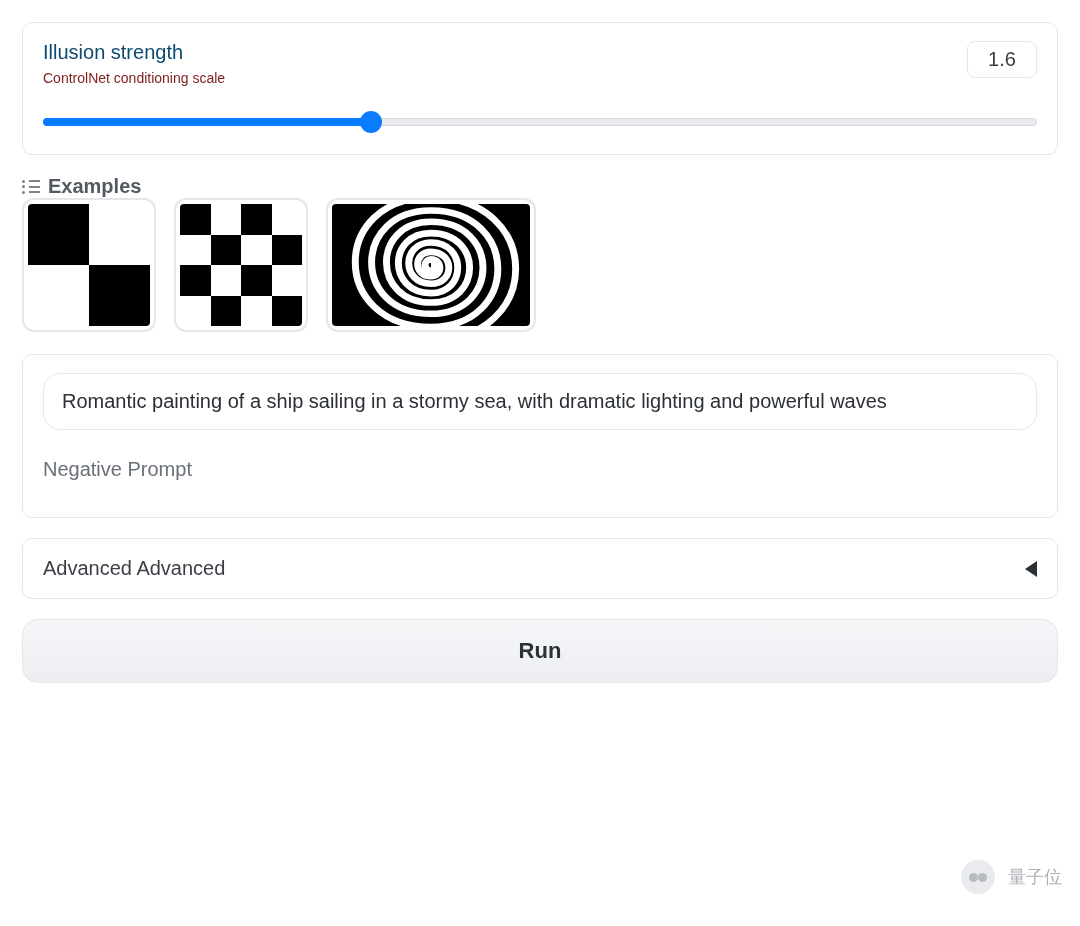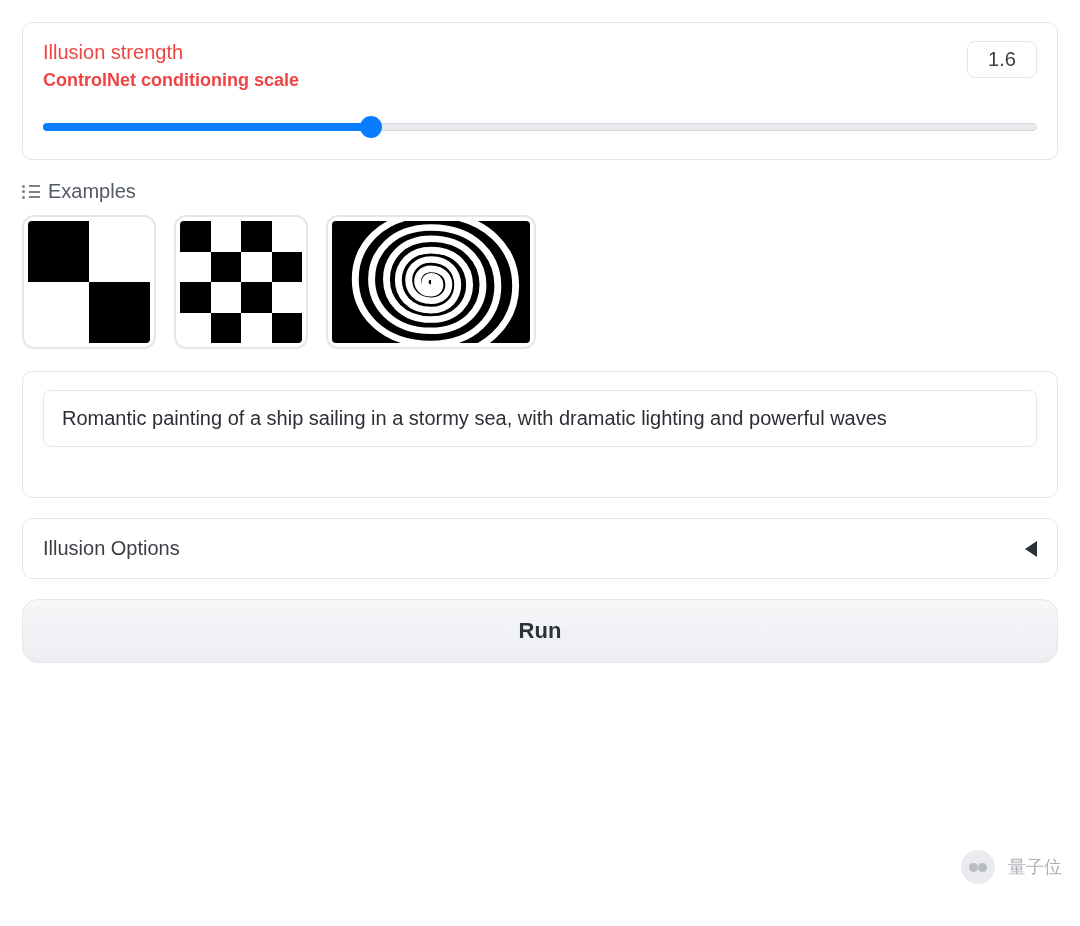--- a/index.html
+++ b/index.html
@@ -21,27 +21,27 @@
 
   
   .slider-header {
     display: flex;
     justify-content: space-between;
     align-items: flex-start;
   }
   .slider-titles { display: flex; flex-direction: column; gap: 6px; }
   .slider-label {
     font-size: 20px;
-    color: #ef4444;
+    color: #0c4a6e;
     font-weight: 400;
   }
   .slider-sub {
-    font-size: 18px;
-    color: #ef4444;
-    font-weight: 700;
+    font-size: 14px;
+    color: #7f1d1d;
+    font-weight: 400;
   }
   .slider-value-box {
     border: 1px solid #e4e6ea;
     border-radius: 8px;
     padding: 6px 18px;
     font-size: 20px;
     color: #3a3f46;
     min-width: 70px;
     text-align: center;
     background: #fff;
@@ -75,22 +75,23 @@
     width: 22px; height: 22px;
     background: #0a7cff;
     border-radius: 50%;
   }
 
   
   .examples-header {
     display: flex;
     align-items: center;
     gap: 8px;
-    margin-bottom: 12px;
+    margin-bottom: 0;
     margin-top: 12px;
+    font-weight: bold;
   }
   .list-icon {
     width: 18px; height: 14px;
     display: inline-flex;
     flex-direction: column;
     justify-content: space-between;
   }
   .list-icon-row { display:flex; align-items:center; gap:4px; }
   .list-icon-dot { width:3px; height:3px; background:#7a828c; border-radius:50%; }
   .list-icon-line { flex:1; height:2px; background:#7a828c; }
@@ -116,21 +117,21 @@
 
   
   .field-label {
     font-size: 20px;
     color: #6a7078;
     margin-bottom: 14px;
   }
   .text-input {
     width: 100%;
     border: 1px solid #e4e6ea;
-    border-radius: 8px;
+    border-radius: 17px;
     padding: 16px 18px;
     font-size: 20px;
     color: #2b2f36;
     background:#fff;
     outline: none;
   }
   .field-spacer { height: 28px; }
 
   
   .adv-row {
@@ -163,21 +164,21 @@
     font-weight: 700;
     color: #2d3138;
     text-align: center;
     cursor: pointer;
   }
 
   
   .watermark {
     position: fixed;
     right: 18px;
-    bottom: 42px;
+    bottom: 32px;
     display:flex;
     align-items:center;
     gap:13px;
     opacity: 0.55;
     color:#6a6f77;
     font-size: 18px;
     justify-content: flex-end;
   }
   .wm-circle {
     width: 34px; height:34px;
@@ -286,24 +287,25 @@
                    C 114 -72, 114 80, 0 80" fill="none" stroke="#fff" stroke-width="7"></path>
         </g>
       </svg>
     </div>
   </div>
 </div>
 
 <div class="card">
   <input class="text-input" type="text" value="Romantic painting of a ship sailing in a stormy sea, with dramatic lighting and powerful waves" style="">
   <div class="field-spacer"></div>
+  <div class="field-label">Negative Prompt</div>
 </div>
 
 <div class="adv-row">
-  <span class="adv-label">Illusion Options</span>
+  <span class="adv-label">Advanced Advanced</span>
   <span class="chevron-left"></span>
 </div>
 
 <div class="run-btn">Run</div>
 
 <div class="watermark">
   <span class="wm-circle">
       <span class="wm-dots"></span>
     </span>
   <span>量子位</span>

